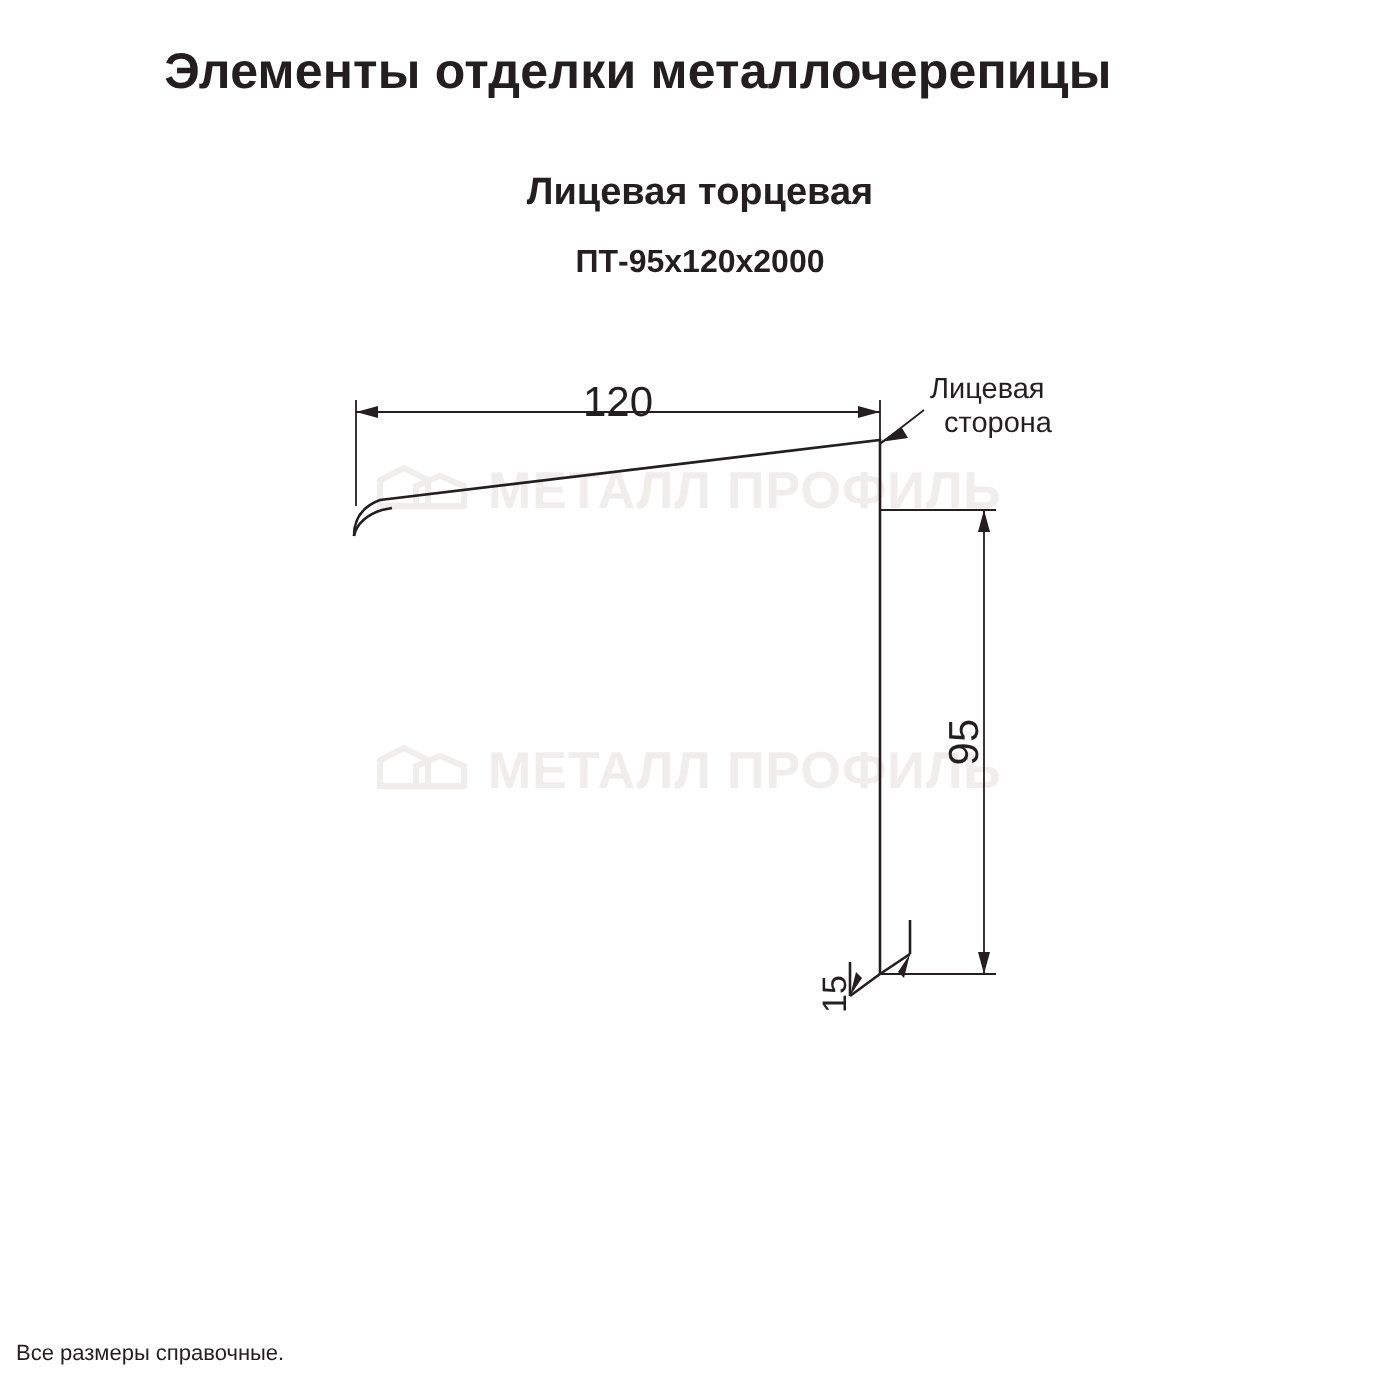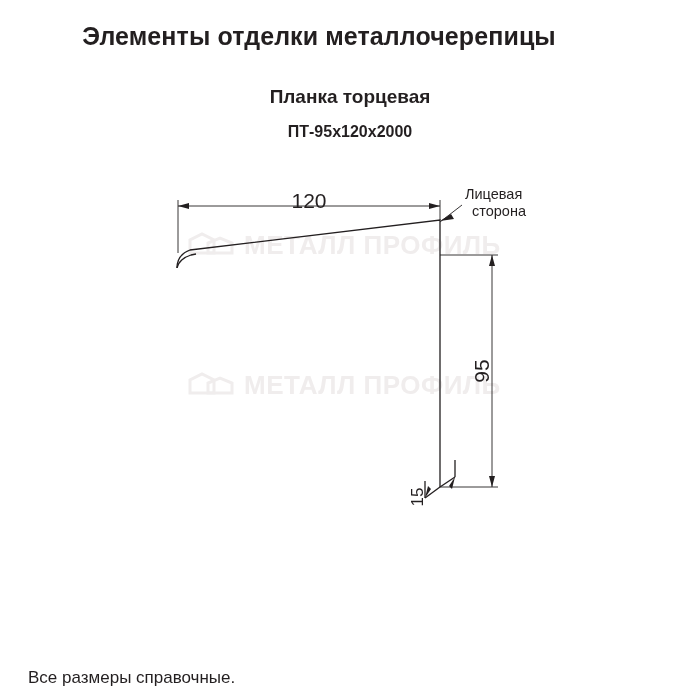--- a/index.html
+++ b/index.html
@@ -72,36 +72,36 @@
     flex: 0 0 auto;
   }
   .wm1 { left: 172px; top: 230px; }
   .wm2 { left: 172px; top: 370px; }
   .drawing {
     position: absolute;
     left: 0; top: 0;
   }
   .footnotes {
     position: absolute;
-    left: 28px;
+    left: 8px;
     bottom: 14px;
-    font-size: 17px;
+    font-size: 11px;
     line-height: 17px;
   }
   .footnotes div {
     white-space: nowrap;
   }
 </style>
 </head>
 <body>
 
 <div class="page">
 
   <div class="title-main">Элементы отделки металлочерепицы</div>
-  <div class="title-sub">Планка торцевая</div>
+  <div class="title-sub">Лицевая торцевая</div>
   <div class="title-code">ПТ-95х120х2000</div>
 
   <div class="watermark-layer">
     <div class="wm wm1">
       <svg class="wm-logo" viewBox="0 0 46 30">
         <path d="M2 22 L2 9 L14 3 L26 9 L26 22 Z" fill="none" stroke="#f0eded" stroke-width="3"></path>
         <path d="M20 22 L20 12 L32 7 L44 12 L44 22 Z" fill="none" stroke="#f0eded" stroke-width="3"></path>
       </svg>
       <span>МЕТАЛЛ ПРОФИЛЬ</span>
     </div>

